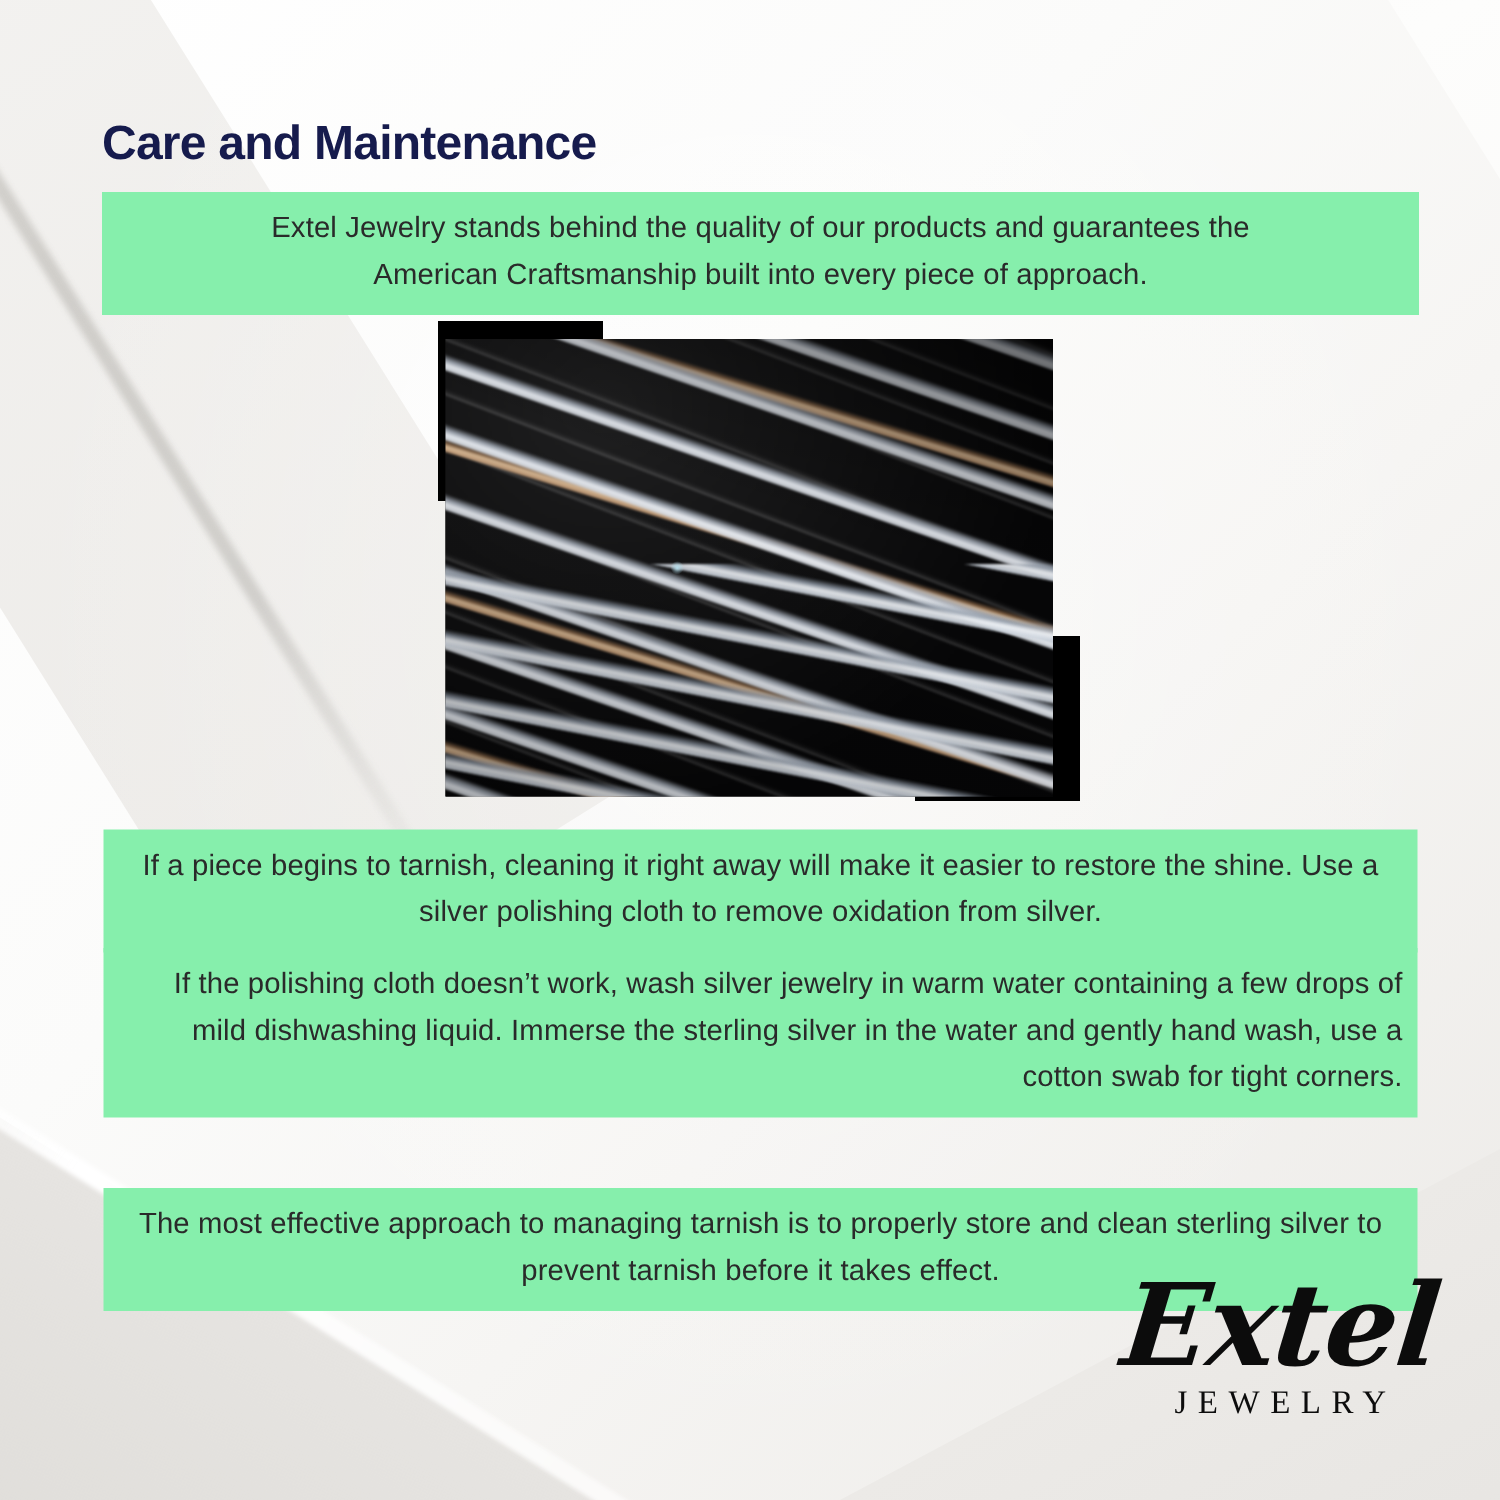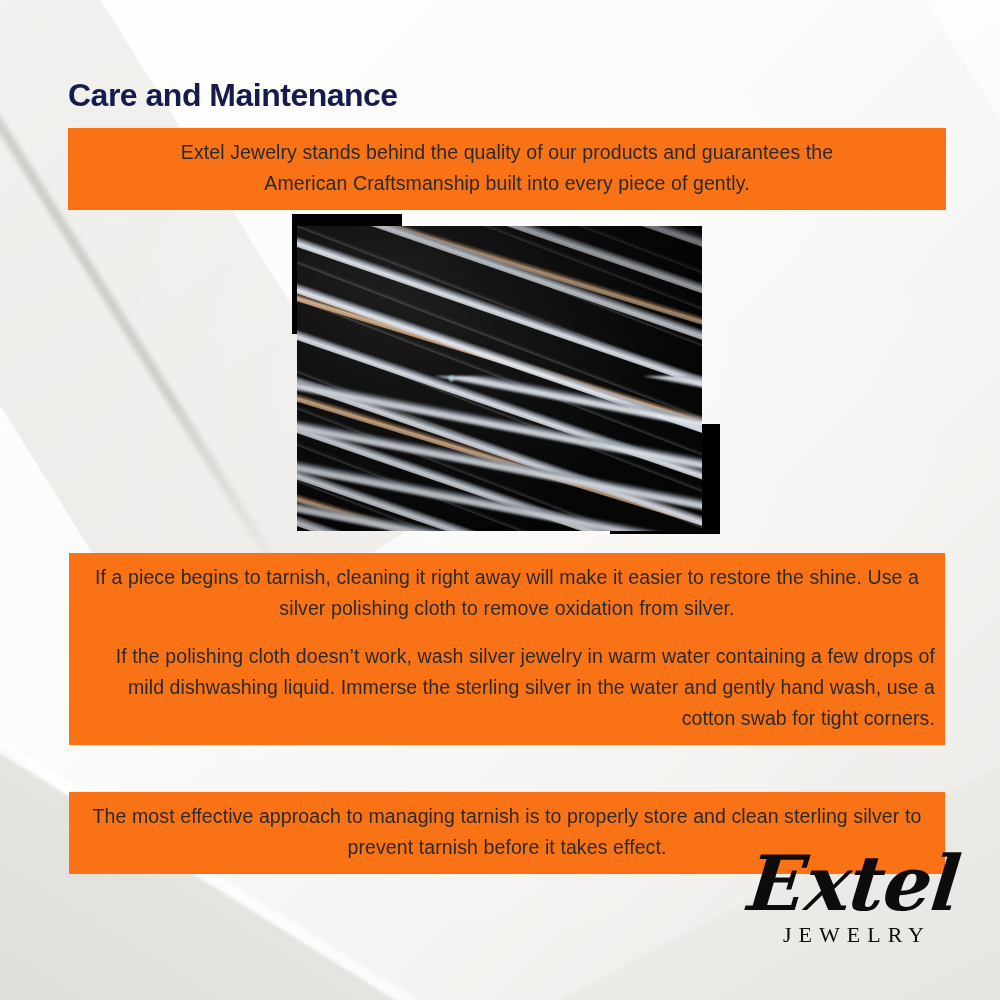--- a/index.html
+++ b/index.html
@@ -116,21 +116,21 @@
     font-size: 32px;
     font-weight: 700;
     letter-spacing: -0.5px;
     color: #161b4d;
     line-height: 1.05;
     white-space: nowrap;
   }
 
   .band {
     position: absolute;
-    background: #f97316;
+    background: #86efac;
     color: #2a2a2a;
     text-align: center;
     box-sizing: border-box;
     font-size: 19.5px;
     line-height: 31px;
     letter-spacing: .1px;
   }
   .band p { margin: 0; }
 
   #band-intro { left: 68px; top: 128px; width: 878px; padding: 9px 14px 11px; }
@@ -247,21 +247,21 @@
   <div class="wedge-bl-hi"></div>
   <div class="wedge-br"></div>
   <div class="vig"></div>
 
   <div class="content">
 
     <h1 class="title">Care and Maintenance</h1>
 
     <div class="band" id="band-intro">
       <p>Extel Jewelry stands behind the quality of our products and guarantees the</p>
-      <p>American Craftsmanship built into every piece of gently.</p>
+      <p>American Craftsmanship built into every piece of approach.</p>
     </div>
 
     <div class="photo-wrap">
       <div class="accent accent-tl"></div>
       <div class="accent accent-br"></div>
       <div class="photo">
         <div class="chains"></div>
         <div class="chains-lower"></div>
         <div class="glint"></div>
         <div class="dark-top"></div>

